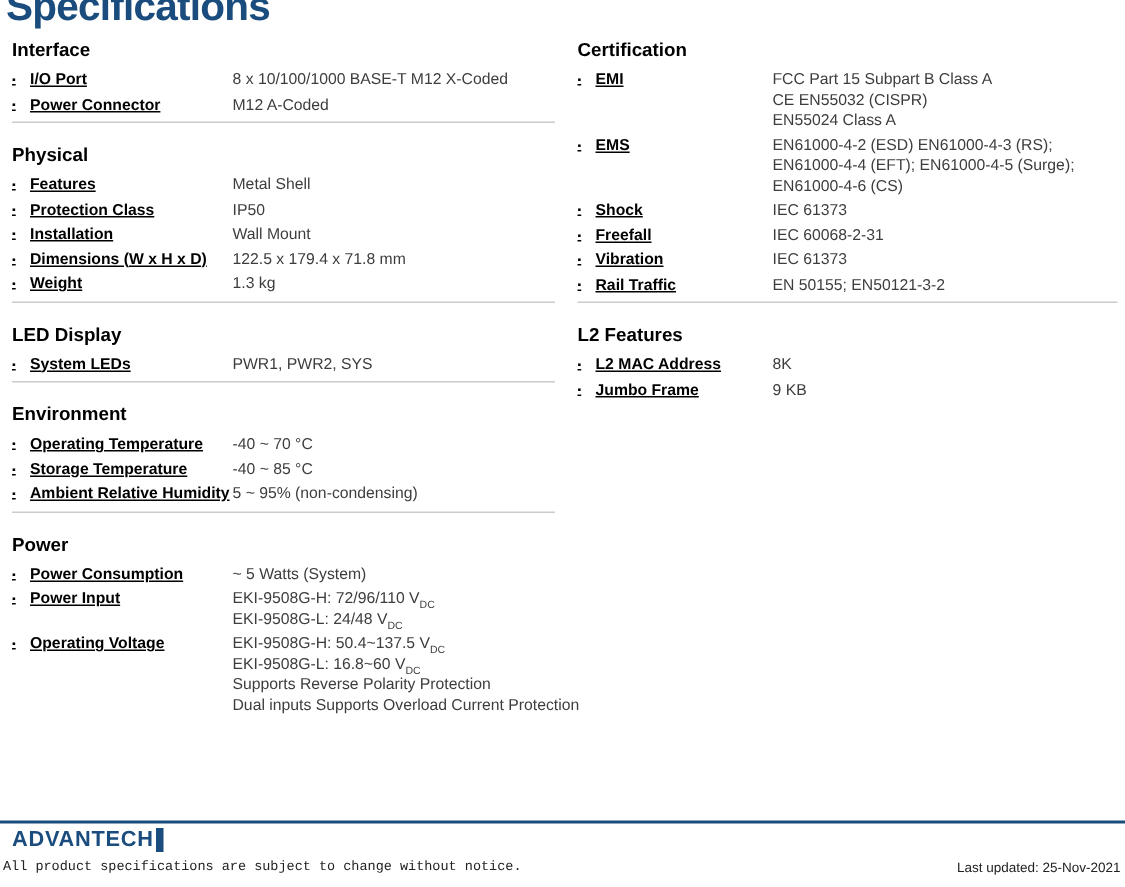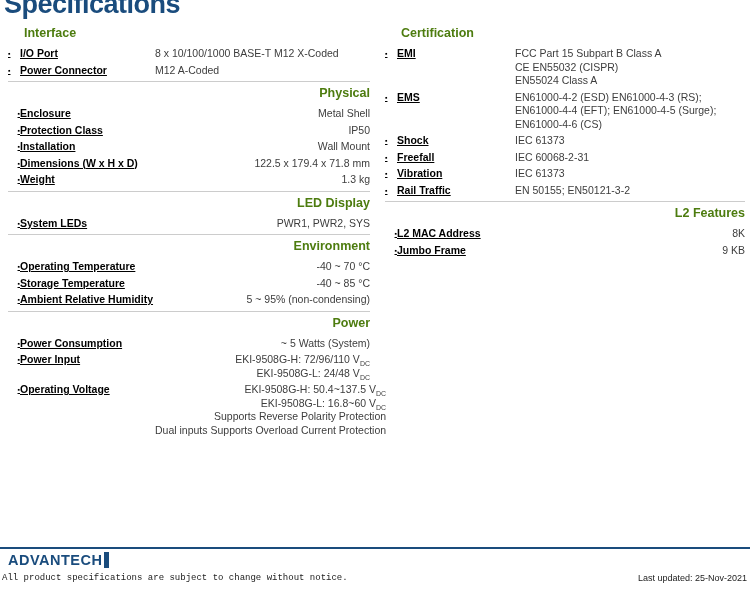--- a/index.html
+++ b/index.html
@@ -23,28 +23,27 @@
   }
 
   .spec-col { position: absolute; top: 26px; }
   .spec-col.left  { left: 8px;   width: 362px; }
   .spec-col.right { left: 385px; width: 360px; }
 
   .spec-section { margin: 0; }
   .spec-section + .spec-section {
     border-top: 1px solid #cccccc;
     margin-top: 4px;
-    padding-top: 4px;
-    text-align: right;
+    padding-top: 14px;
   }
   .section-heading {
     font-size: 12.5px;
     font-weight: bold;
-    color: #4d7c0f;
-    margin: 0 0 7px 16px;
+    color: #000000;
+    margin: 0 0 7px 0;
     line-height: 14px;
   }
 
   .spec-row {
     display: flex;
     align-items: flex-start;
     margin-bottom: 3px;
     font-size: 10.5px;
     line-height: 13.5px;
   }
@@ -124,21 +123,21 @@
           <div class="spec-values">
             <div class="value-line">M12 A-Coded</div>
           </div>
         </div>
       </div>
       <div class="spec-section">
         <div class="section-heading">Physical</div>
         <div class="spec-row">
           <div class="label-wrap">
             <span class="bullet">▪</span>
-            <span class="spec-label">Enclosure</span>
+            <span class="spec-label">Features</span>
           </div>
           <div class="spec-values">
             <div class="value-line">Metal Shell</div>
           </div>
         </div>
         <div class="spec-row">
           <div class="label-wrap">
             <span class="bullet">▪</span>
             <span class="spec-label">Protection Class</span>
           </div>

